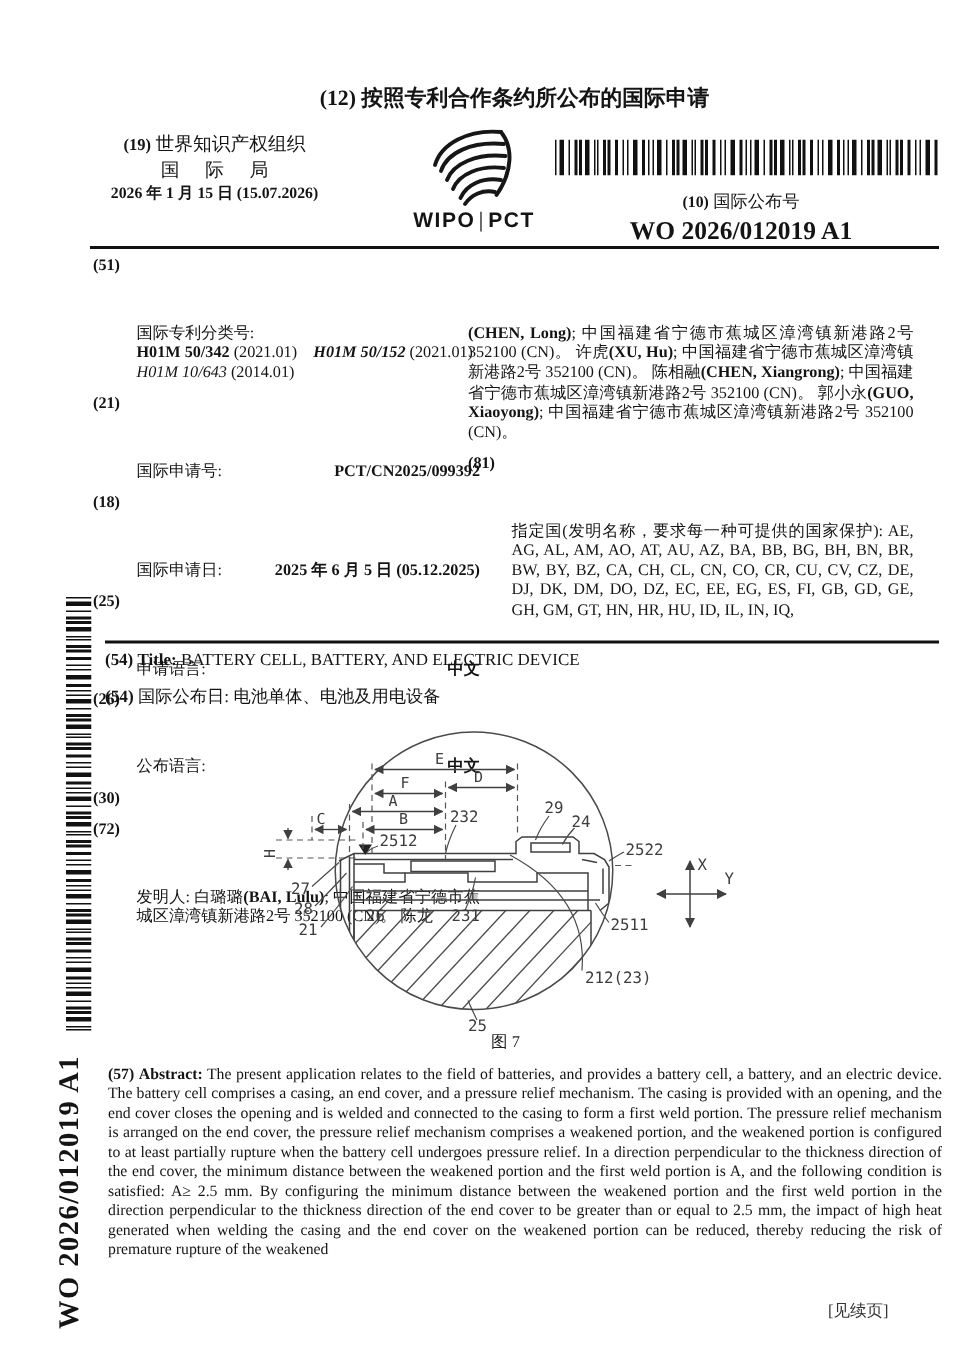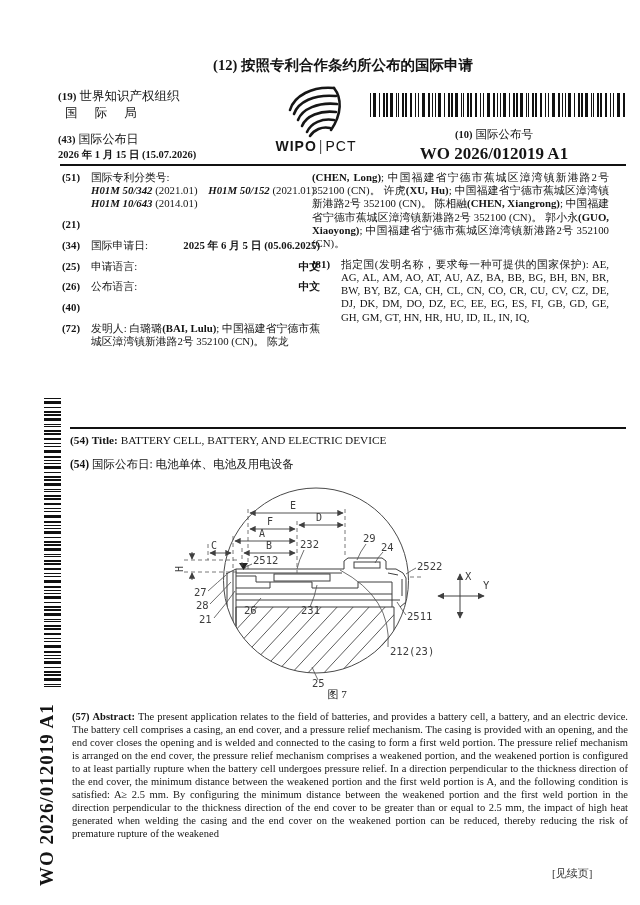--- a/index.html
+++ b/index.html
@@ -5,32 +5,32 @@
   html,body{margin:0;padding:0;}
   body{
     width:640px;height:905px;position:relative;background:#ffffff;
     font-family:"Liberation Serif","DejaVu Serif",serif;color:#141414;
     overflow:hidden;
   }
   .abs{position:absolute;}
   b,.b{font-weight:bold;}
   
   .h12{left:60px;top:56px;width:566px;text-align:center;font-size:14.5px;font-weight:bold;}
-  .orgblk{left:58px;top:88px;width:170px;line-height:1.35;}
+  .orgblk{left:58px;top:88px;width:170px;text-align:center;line-height:1.35;}
   .orgblk .l1{font-size:12.5px;}
   .orgblk .l1 b{font-size:11px;}
   .orgblk .bureau{font-size:12.5px;letter-spacing:7px;text-indent:7px;}
   .orgblk .pd{font-size:12px;margin-top:9px;}
   .orgblk .pd b{font-size:10.5px;}
   .orgblk .pdate{font-size:10.5px;font-weight:bold;margin-top:1px;}
   .logo{left:276px;top:84px;width:80px;text-align:center;}
   .logotxt{left:270px;top:138px;width:92px;text-align:center;
     font-family:"Liberation Sans","DejaVu Sans",sans-serif;font-size:14px;font-weight:bold;letter-spacing:1px;}
   .logotxt .div{font-weight:normal;color:#555;padding:0 2px;}
-  .logotxt .pct{font-weight:400;}
+  .logotxt .pct{font-weight:700;}
   .pubblk{left:408px;top:127px;width:172px;text-align:center;}
   .pubblk .l{font-size:11.5px;}
   .pubblk .l b{font-size:10.5px;}
   .pubblk .n{font-size:17px;font-weight:bold;margin-top:2px;white-space:nowrap;}
   .rule1{left:60px;top:164px;width:566px;height:2px;background:#111;}
   .rule2{left:70px;top:427px;width:556px;height:1.5px;background:#111;}
   
   .bc{display:flex;overflow:hidden;}
   .bc i{flex:none;display:block;background:#111;}
   .bc i.g{background:transparent;}
@@ -41,21 +41,21 @@
   
   .sidewo{left:36px;top:886px;width:200px;height:28px;
     transform:rotate(-90deg);transform-origin:0 0;
     font-size:19px;font-weight:bold;letter-spacing:1px;white-space:nowrap;}
   
   .col{font-size:10.8px;line-height:13.2px;}
   .colL{left:62px;top:171px;width:258px;}
   .colR{left:312px;top:171px;width:297px;}
   .entry{display:flex;margin-bottom:7.5px;}
   .enum{font-weight:bold;width:29px;flex:none;}
-  .econtent{flex:1;text-align:justify;white-space:pre-wrap;}
+  .econtent{flex:1;text-align:justify;white-space:pre-wrap;margin-top:45px;}
   .kv{display:flex;justify-content:space-between;white-space:nowrap;}
   .kv .val{font-weight:bold;text-align:right;}
   
   .t54{left:70px;top:434px;width:556px;font-size:11.3px;white-space:nowrap;}
   .t54b{left:70px;top:457px;width:556px;font-size:11.5px;white-space:nowrap;}
   
   .fig{left:60px;top:476px;width:580px;height:234px;}
   svg text{font-family:"DejaVu Sans Mono","Liberation Mono",monospace;fill:#3d3d3d;}
   svg .dimtxt{font-size:10px;}
   svg .lbl{font-size:10.5px;}
@@ -65,21 +65,20 @@
   .contnote{left:552px;top:866px;font-size:11px;color:#333;}
 </style>
 </head>
 <body>
 
 <div class="abs h12"><b>(12)</b> <span>按照专利合作条约所公布的国际申请</span></div>
 
 <div class="abs orgblk">
   <div class="l1"><b>(19)</b> <span>世界知识产权组织</span></div>
   <div class="bureau">国 际 局</div>
-  <div class="pd"><b>(43)</b> <span>国际公布日</span></div>
   <div class="pdate">2026 年 1 月 15 日 (15.07.2026)</div>
 </div>
 
 <div class="abs logo">
   <svg width="80" height="54" viewBox="0 0 80 54">
     <g fill="none" stroke="#161616" stroke-width="2.6" stroke-linecap="round">
       <path d="M58,4 C36,2 18,12 14,26"></path>
       <path d="M60,12 C38,10 22,18 18,30"></path>
       <path d="M61,20 C42,18 26,25 22,36"></path>
       <path d="M60,28 C44,26 30,32 26,42"></path>
@@ -224,49 +223,53 @@
   <div class="l"><b>(10)</b> <span>国际公布号</span></div>
   <div class="n">WO 2026/012019 A1</div>
 </div>
 
 <div class="abs rule1"></div>
 
 <div class="abs col colL">
   <div class="entry">
       <span class="enum">(51)</span>
       <span class="econtent"><span>国际专利分类号:
-</span><span style="font-weight: bold; font-style: italic;">H01M 50/342</span><span> (2021.01)    </span><span style="font-weight: bold; font-style: italic;">H01M 50/152</span><span> (2021.01)
-</span><span style="font-weight: bold; font-style: italic;">H01M 10/643</span><span> (2014.01)</span></span>
+</span><span style="font-weight: bold; ">H01M 50/342</span><span> (2021.01)    </span><span style="font-weight: bold; font-style: italic;">H01M 50/152</span><span> (2021.01)
+</span><span style="font-weight: normal; font-style: italic;">H01M 10/643</span><span> (2014.01)</span></span>
     </div>
   <div class="entry">
       <span class="enum">(21)</span>
-    </div>
-  <div class="entry">
-      <span class="enum">(34)</span>
+      <span class="econtent kv">
+        <span>国际申请号:</span>
+        <span class="val">PCT/CN2025/099392</span>
+      </span>
+    </div>
+  <div class="entry">
+      <span class="enum">(18)</span>
       <span class="econtent kv">
         <span>国际申请日:</span>
-        <span class="val">2025 年 6 月 5 日 (05.06.2025)</span>
+        <span class="val">2025 年 6 月 5 日 (05.12.2025)</span>
       </span>
     </div>
   <div class="entry">
       <span class="enum">(25)</span>
       <span class="econtent kv">
         <span>申请语言:</span>
         <span class="val">中文</span>
       </span>
     </div>
   <div class="entry">
       <span class="enum">(26)</span>
       <span class="econtent kv">
         <span>公布语言:</span>
         <span class="val">中文</span>
       </span>
     </div>
   <div class="entry">
-      <span class="enum">(40)</span>
+      <span class="enum">(30)</span>
     </div>
   <div class="entry">
       <span class="enum">(72)</span>
       <span class="econtent"><span>发明人: 白璐璐</span><span style="font-weight: bold;">(BAI, Lulu)</span><span>; 中国福建省宁德市蕉城区漳湾镇新港路2号 352100 (CN)。 陈龙</span></span>
     </div>
 </div>
 
 <div class="abs col colR">
   <div class="entry">
       <span class="econtent"><span style="font-weight: bold;">(CHEN, Long)</span><span>; 中国福建省宁德市蕉城区漳湾镇新港路2号 352100 (CN)。 许虎</span><span style="font-weight: bold;">(XU, Hu)</span><span>; 中国福建省宁德市蕉城区漳湾镇新港路2号 352100 (CN)。 陈相融</span><span style="font-weight: bold;">(CHEN, Xiangrong)</span><span>; 中国福建省宁德市蕉城区漳湾镇新港路2号 352100 (CN)。 郭小永</span><span style="font-weight: bold;">(GUO, Xiaoyong)</span><span>; 中国福建省宁德市蕉城区漳湾镇新港路2号 352100 (CN)。</span></span>

